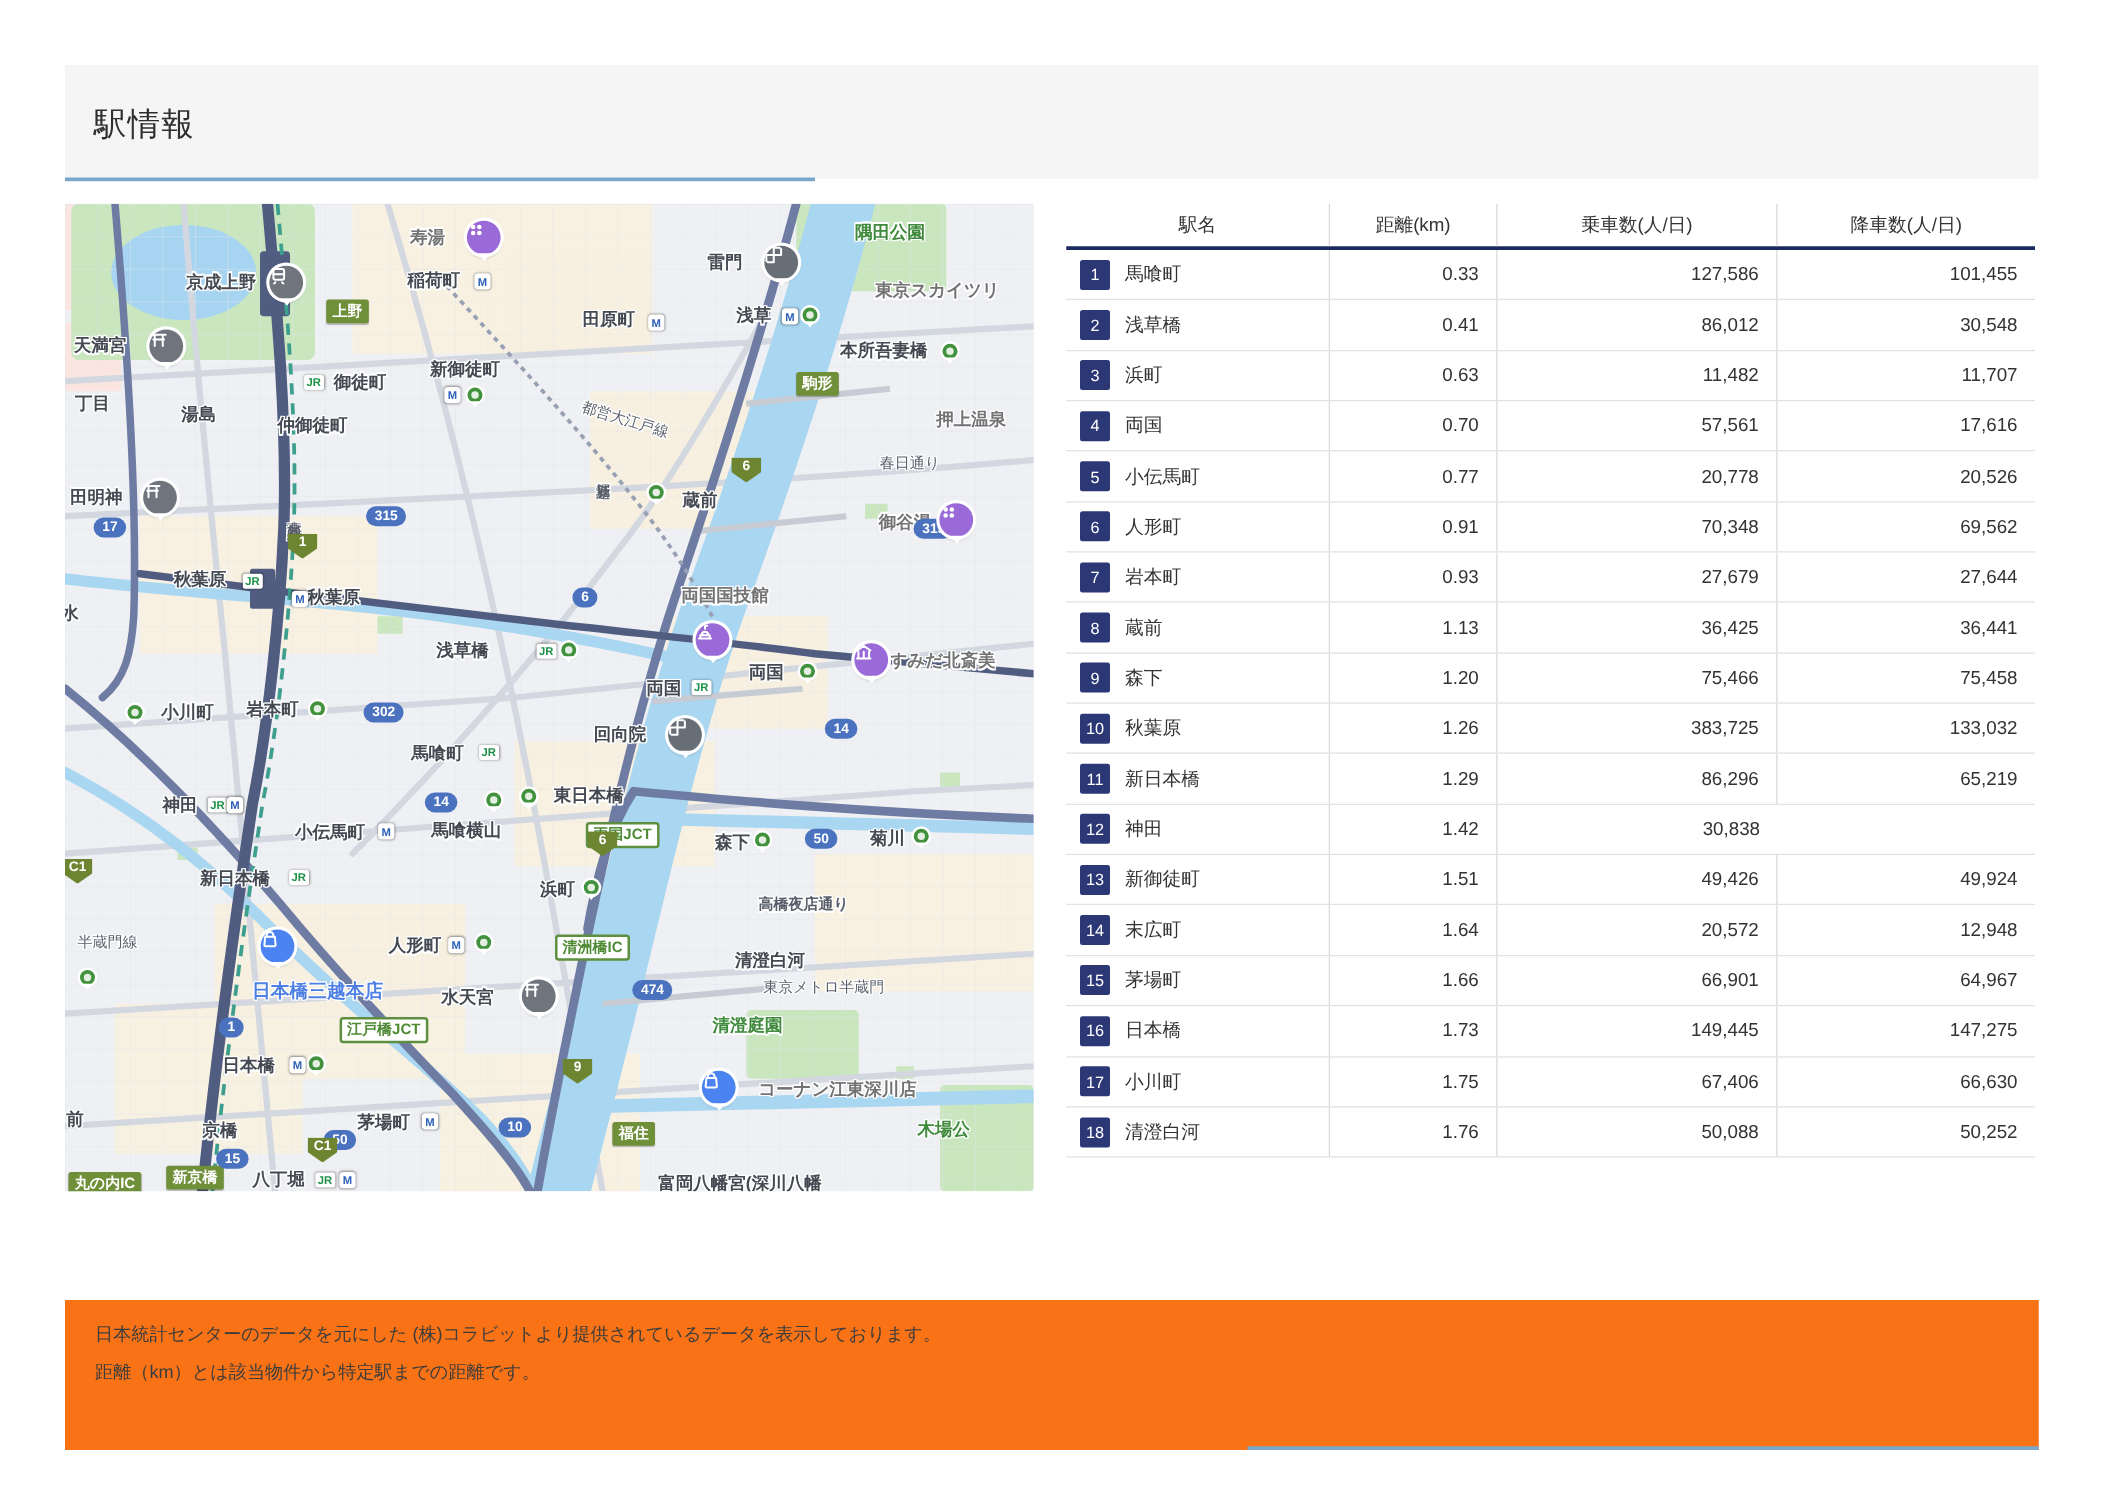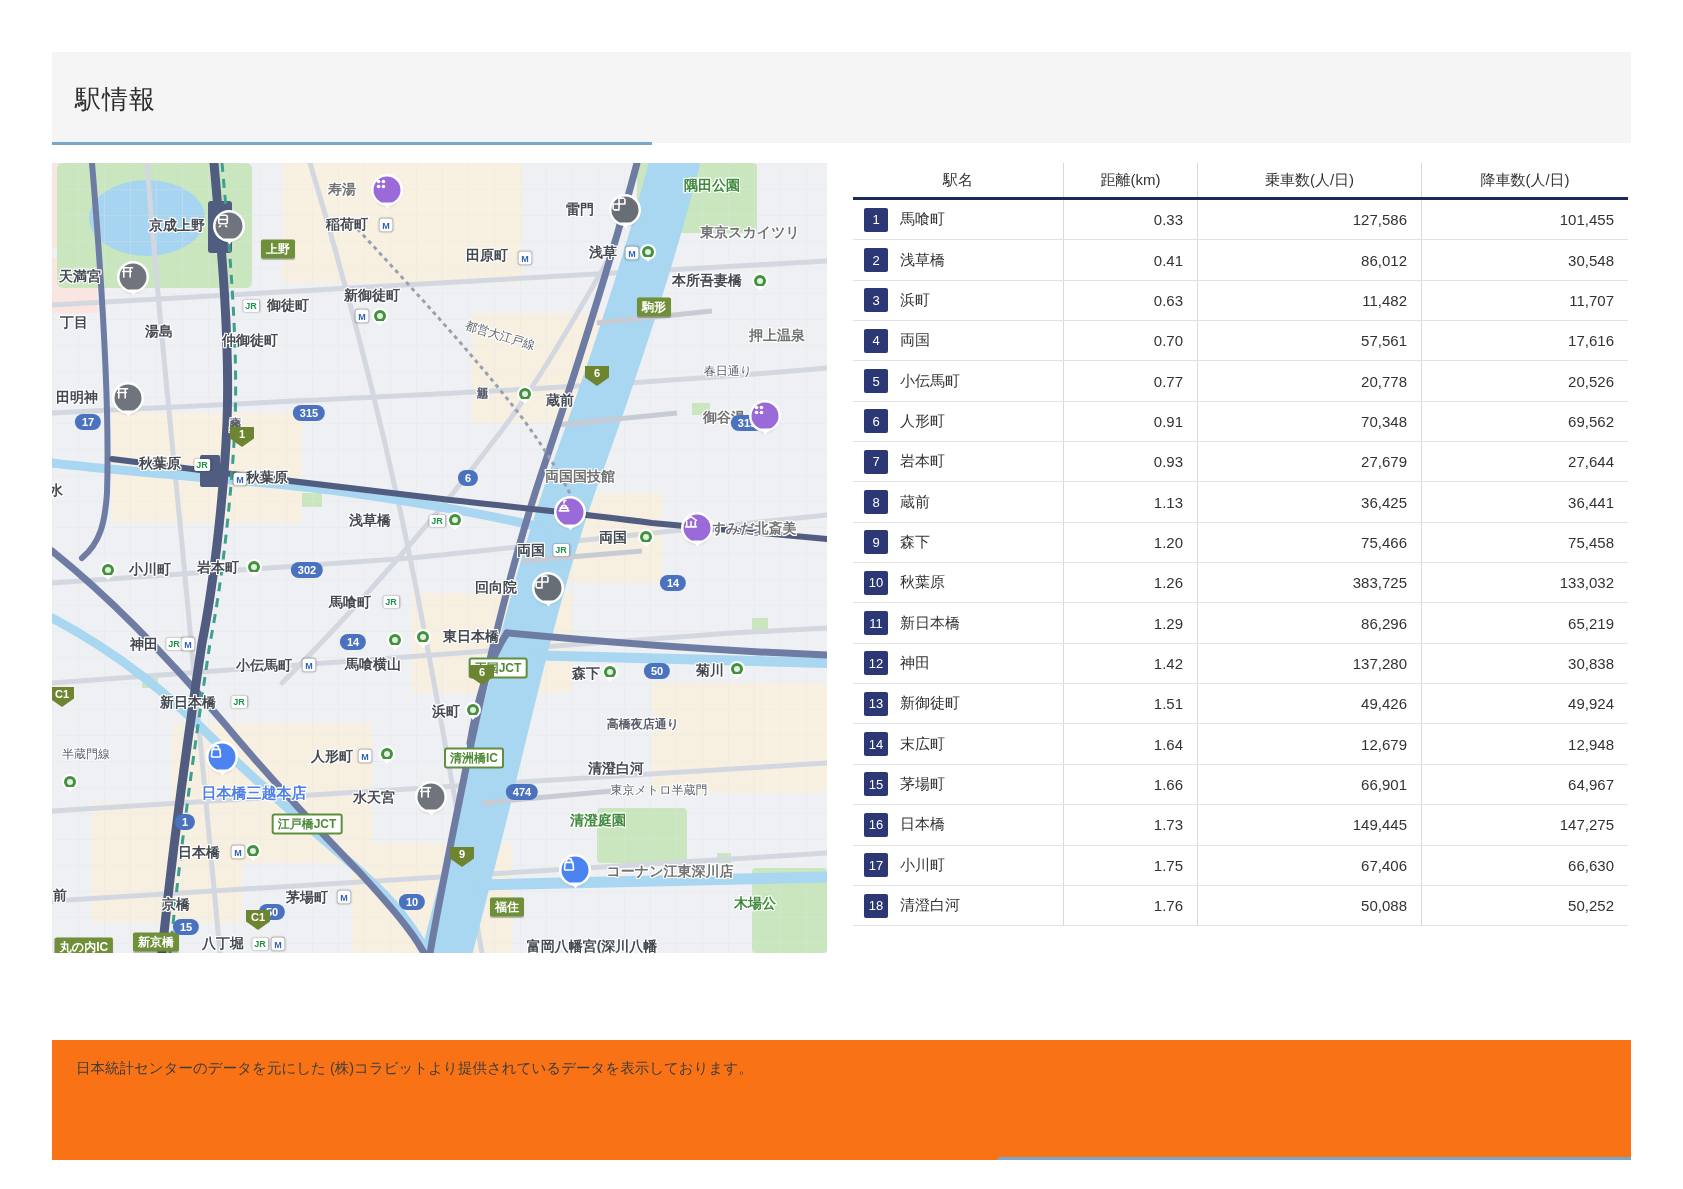--- a/index.html
+++ b/index.html
@@ -455,39 +455,38 @@
         <div class="tcell num c1">1.29</div>
         <div class="tcell num c2">86,296</div>
         <div class="tcell num c3">65,219</div>
       </div>
       <div class="trow">
         <div class="tcell c0 namecell">
           <span class="rankbadge">12</span>
           <span class="stname">神田</span>
         </div>
         <div class="tcell num c1">1.42</div>
-        <div class="tcell num c2">137,280</div>
         <div class="tcell num c3">30,838</div>
       </div>
       <div class="trow">
         <div class="tcell c0 namecell">
           <span class="rankbadge">13</span>
           <span class="stname">新御徒町</span>
         </div>
         <div class="tcell num c1">1.51</div>
         <div class="tcell num c2">49,426</div>
         <div class="tcell num c3">49,924</div>
       </div>
       <div class="trow">
         <div class="tcell c0 namecell">
           <span class="rankbadge">14</span>
           <span class="stname">末広町</span>
         </div>
         <div class="tcell num c1">1.64</div>
-        <div class="tcell num c2">12,679</div>
+        <div class="tcell num c2">20,572</div>
         <div class="tcell num c3">12,948</div>
       </div>
       <div class="trow">
         <div class="tcell c0 namecell">
           <span class="rankbadge">15</span>
           <span class="stname">茅場町</span>
         </div>
         <div class="tcell num c1">1.66</div>
         <div class="tcell num c2">66,901</div>
         <div class="tcell num c3">64,967</div>
@@ -516,16 +515,17 @@
           <span class="stname">清澄白河</span>
         </div>
         <div class="tcell num c1">1.76</div>
         <div class="tcell num c2">50,088</div>
         <div class="tcell num c3">50,252</div>
       </div>
     </div>
 
   <section class="panel-footer">
     <p>日本統計センターのデータを元にした (株)コラビットより提供されているデータを表示しております。</p>
+    <p>距離（km）とは該当物件から特定駅までの距離です。</p>
     <div class="accent fright"></div>
   </section>
 
 </div>
 
 </body></html>

